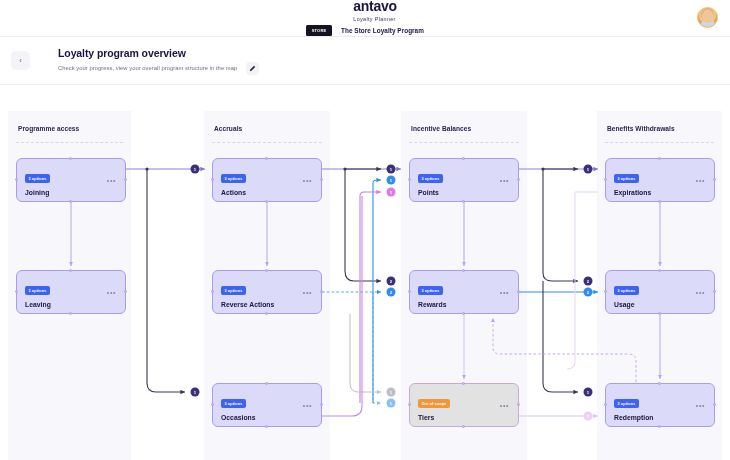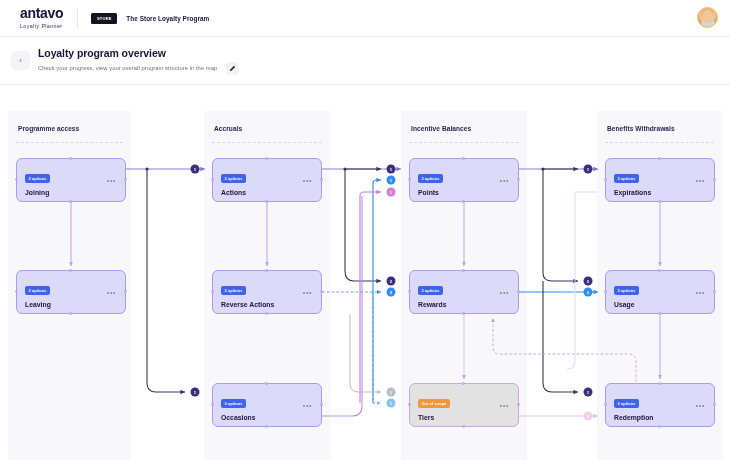--- a/index.html
+++ b/index.html
@@ -10,21 +10,21 @@
     background: #ffffff;
     font-family: "Liberation Sans", sans-serif;
     -webkit-font-smoothing: antialiased;
   }
   #app { position: relative; width: 730px; height: 460px; background:#fff; }
 
   
   .topbar {
     position: absolute; left:0; top:0; width:730px; height:37px;
     background:#ffffff; border-bottom:1px solid #ececf1;
-    display:flex; align-items:center;
+    display:flex; align-items:center;flex-direction:column;
   }
   .brand { display:flex; flex-direction:column; justify-content:center; margin-left:20px; }
   .brand-name {
     font-size:14px; font-weight:700; color:#1b1340; letter-spacing:-0.3px; line-height:13px;
   }
   .brand-sub { font-size:5.4px; color:#3b3360; letter-spacing:.35px; margin-top:2.5px; }
   .brand-divider { width:1px; height:20px; background:#e6e6ee; margin:0 13px 0 14px; }
   .store-chip { display:flex; align-items:center; }
   .store-logo {
     width:26px; height:11px; background:#14131f; border-radius:1.5px;
@@ -49,21 +49,21 @@
   
   .pagehead {
     position:absolute; left:0; top:37px; width:730px; height:48px;
     background:#fff; border-bottom:1px solid #ececf1; display:flex; align-items:center;
   }
   .back-btn {
     width:19px; height:19px; border-radius:5px; background:#f3f3f8;
     display:flex; align-items:center; justify-content:center; margin-left:11px;
     color:#6b6880; font-size:8px; cursor:pointer; border:none;
   }
-  .head-text { margin-left:8px; }
+  .head-text { margin-left:28px; }
   .head-title { font-size:10.5px; font-weight:700; color:#1b1340; letter-spacing:-.1px; }
   .head-sub-row { display:flex; align-items:center; margin-top:3px; }
   .head-sub { font-size:5.8px; color:#6f6c85; letter-spacing:.05px; }
   .edit-btn {
     width:13px; height:13px; border-radius:4px; background:#f2f2f7;
     display:flex; align-items:center; justify-content:center; margin-left:9px; cursor:pointer;
   }
 
   
   .maptitle {

